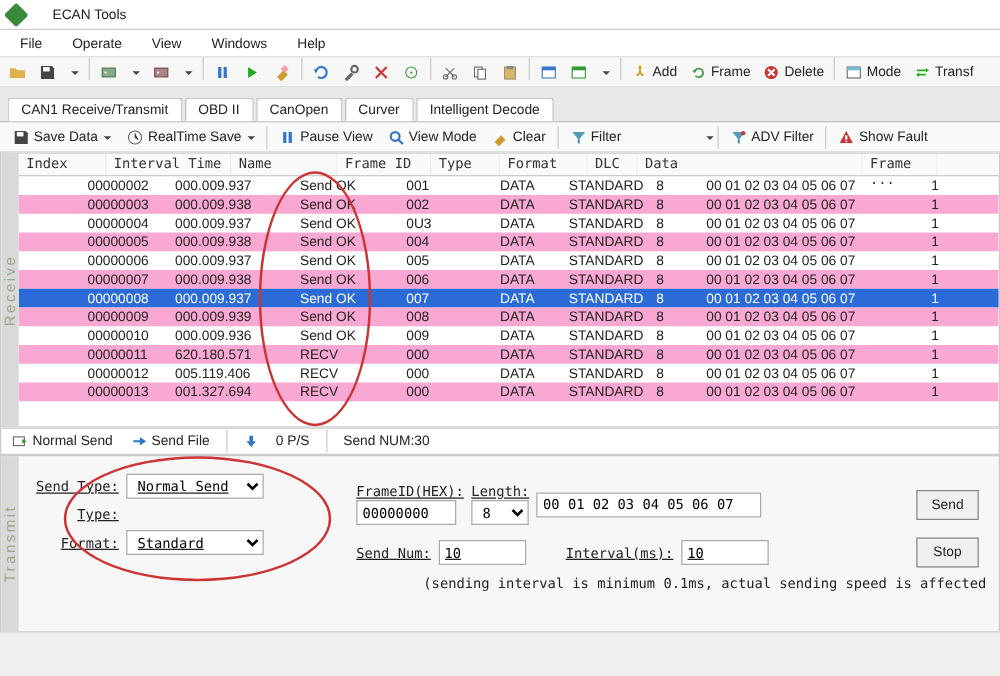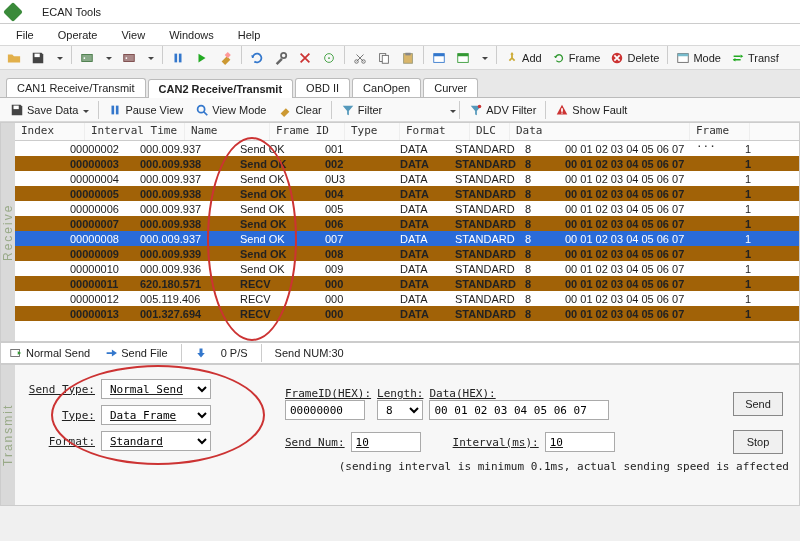--- a/index.html
+++ b/index.html
@@ -16,21 +16,21 @@
   .tab { background:#fff; border:1px solid #bbb; border-bottom:none; border-radius:3px 3px 0 0; padding:3px 10px; margin-right:2px; cursor:default; }
   .tab.active { font-weight:bold; background:#fff; position:relative; top:1px; }
   .subtoolbar { background:#f9f9f9; height:24px; display:flex; align-items:center; padding:0 4px; border-bottom:1px solid #d8d8d8; }
   .subbtn { display:inline-flex; align-items:center; gap:3px; padding:2px 4px; margin:0 2px; cursor:default; }
   .grid { position:relative; background:#fff; height:220px; border:1px solid #ccc; margin:0; overflow:hidden; }
   .sidevert-recv { position:absolute; left:0; top:0; width:14px; height:100%; background:#d9d9d9; display:flex; align-items:center; justify-content:center; writing-mode:vertical-rl; transform:rotate(180deg); color:#9a8; font-size:12px; letter-spacing:2px; }
   .ghead { display:flex; background:#fafafa; border-bottom:1px solid #ccc; height:18px; margin-left:14px; }
   .ghead div { padding:1px 6px; border-right:1px solid #eee; font-family:"Consolas",monospace; font-size:11px; color:#333; }
   .gbody { margin-left:14px; }
   .grow { display:flex; height:15px; align-items:center; font-family:"Consolas",monospace; font-size:11px;justify-content:flex-end; }
-  .grow.even { background:#a16207;font-weight:bold; }
+  .grow.even { background:#f9a8d4; }
   .grow.sel { background:#2a6bd8; color:#fff; }
   .grow div { padding:0 6px; overflow:hidden; white-space:nowrap; }
   .c-idx{width:70px;} .c-int{width:100px;} .c-name{width:85px;} .c-fid{width:75px;} .c-type{width:55px;} .c-fmt{width:70px;} .c-dlc{width:40px;} .c-data{width:180px;} .c-ft{width:60px;}
   .oval1 { position:absolute; left:206px; top:14px; width:90px; height:204px; border:2px solid #c33; border-radius:50%; pointer-events:none; }
   .bar2 { background:#fff; border:1px solid #ccc; height:22px; display:flex; align-items:center; padding:0 4px; gap:6px; }
   .bar2 .seg { display:inline-flex; align-items:center; gap:3px; padding:2px 4px; }
   .txpanel { position:relative; background:#f7f7f7; border:1px solid #ccc; height:142px; display:flex; }
   .sidevert-tx { width:14px; background:#d9d9d9; display:flex; align-items:center; justify-content:center; writing-mode:vertical-rl; transform:rotate(180deg); color:#9a8; font-size:12px; letter-spacing:2px; }
   .txbody { flex:1; padding:8px 10px; position:relative; }
   .formrow { display:flex; align-items:center; margin:6px 0; gap:6px;text-decoration:underline; }
@@ -182,33 +182,41 @@
         <rect x="2" y="3" width="12" height="3" fill="#7bc"></rect>
       </svg>&nbsp;<span>Mode</span></span>
   <span class="tbtn"><svg class="ic" viewBox="0 0 16 16">
         <path fill="none" stroke="#2a2" stroke-width="1.5" d="M3 6h8M3 10h8"></path>
         <path fill="#2a2" d="M11 4l3 2-3 2zM5 8l-3 2 3 2z"></path>
       </svg>&nbsp;<span>Transf</span></span>
 </div>
 
 <div class="tabs">
   <div class="tab">CAN1 Receive/Transmit</div>
-  <div class="tab active">CAN2 Receive/Transmit</div>
   <div class="tab">OBD II</div>
   <div class="tab">CanOpen</div>
   <div class="tab">Curver</div>
+  <div class="tab">Intelligent Decode</div>
 </div>
 
 <div class="subtoolbar">
   <span class="subbtn">
       <svg class="ic" viewBox="0 0 16 16">
         <path fill="#444" d="M2 2h10l2 2v10H2z"></path>
         <rect x="4" y="3" width="6" height="4" fill="#fff"></rect>
       </svg>
       <span>Save Data</span>
+      <span class="droparrow"></span>
+    </span>
+  <span class="subbtn">
+      <svg class="ic" viewBox="0 0 16 16">
+        <circle cx="8" cy="8" r="6" fill="none" stroke="#666"></circle>
+        <path stroke="#666" d="M8 4v4l3 2"></path>
+      </svg>
+      <span>RealTime Save</span>
       <span class="droparrow"></span>
     </span>
   <span class="sep"></span>
   <span class="subbtn">
       <svg class="ic" viewBox="0 0 16 16">
         <rect x="4" y="3" width="3" height="10" fill="#37c"></rect>
         <rect x="9" y="3" width="3" height="10" fill="#37c"></rect>
       </svg>
       <span>Pause View</span>
     </span>
@@ -434,41 +442,39 @@
     <div class="oval2"></div>
 
     <div style="display:flex;">
       <div style="width:250px;">
         <div class="formrow">
           <label>Send Type:</label>
           <select style="width:110px;"><option>Normal Send</option></select>
         </div>
         <div class="formrow">
           <label>Type:</label>
-          <select style="width:110px;"><option>Data Frame</option></select>
         </div>
         <div class="formrow">
           <label>Format:</label>
           <select style="width:110px;"><option>Standard</option></select>
         </div>
       </div>
 
       <div style="flex:1; padding-left:10px;">
 
         <div class="formrow" style="margin-top:14px; ">
           <div>
             <div style="font-family:Consolas,monospace;">FrameID(HEX):</div>
             <input type="text" style="width: 80px;" value="00000000">
           </div>
           <div>
             <div style="font-family:Consolas,monospace;">Length:</div>
             <select style="width:46px;"><option>8</option></select>
           </div>
           <div>
-            <div style="font-family:Consolas,monospace;">Data(HEX):</div>
             <input type="text" style="width: 180px;" value="00 01 02 03 04 05 06 07">
           </div>
           <div style="margin-left:auto; margin-right:6px;">
             <div class="btn">Send</div>
           </div>
         </div>
 
         <div class="formrow" style="margin-top:10px; gap:6px;">
           <span style="font-family:Consolas,monospace;">Send Num:</span>
           <input type="text" style="width: 70px;" value="10">

